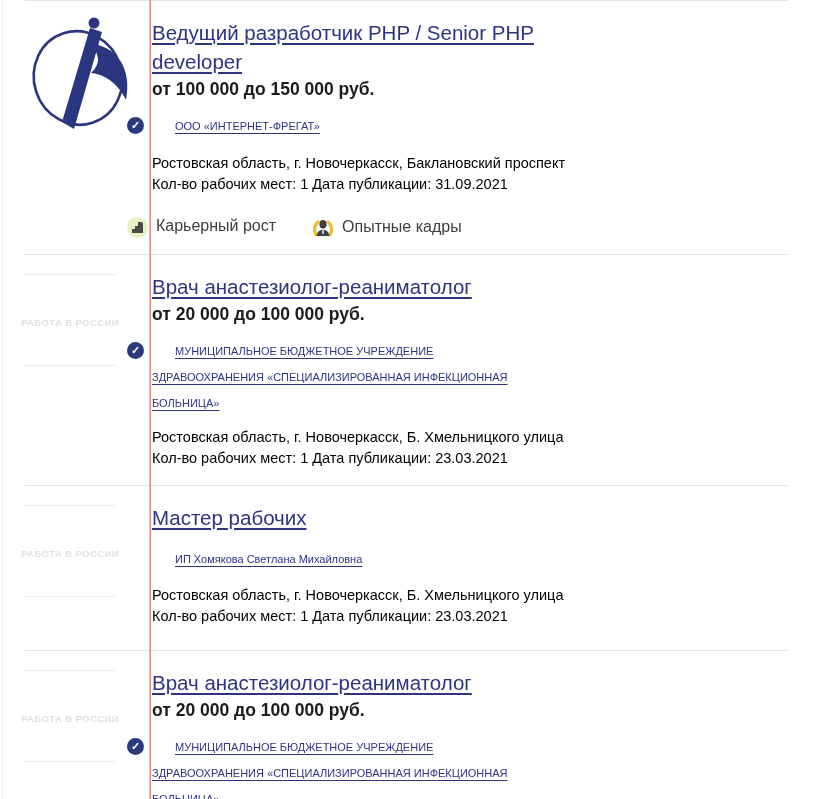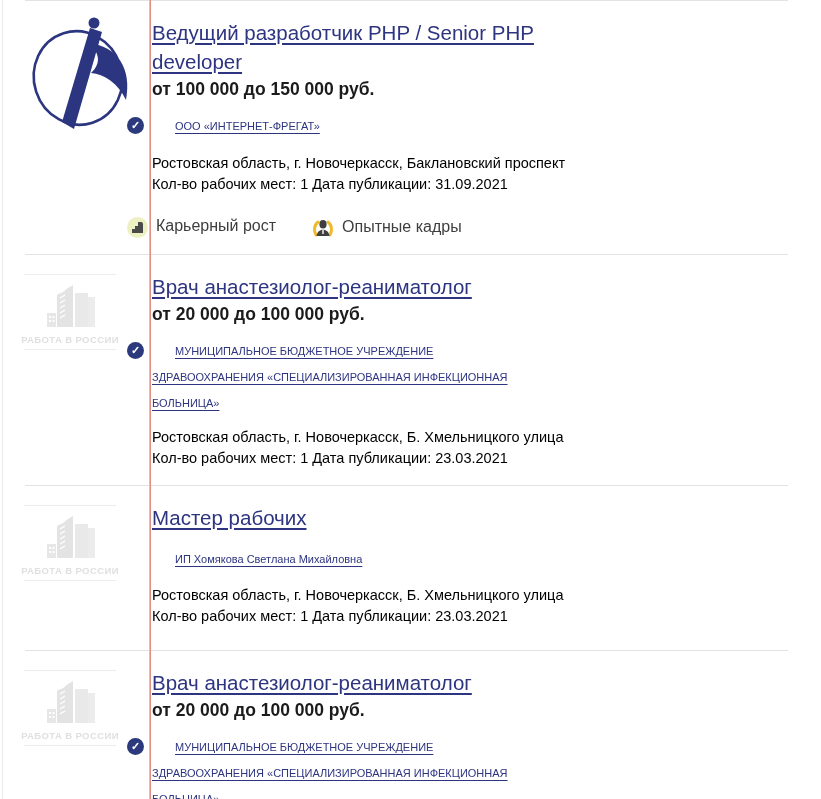--- a/index.html
+++ b/index.html
@@ -17,23 +17,23 @@
 
   .vacancy-list { position:relative; width:100%; }
 
   .card { position:relative; padding:18px 33px 16px 152px; }
   .card::before { content:""; position:absolute; top:0; left:25px; right:33px;
                   height:1px; background:#e3e3e3; }
 
   
   .logo-box { position:absolute; }
   .logo-fregat { left:28px; top:15px; width:112px; height:118px; }
-  .logo-placeholder { left:24px; top:20px; width:92px; height:76px;
+  .logo-placeholder { left:24px; top:20px; width:92px; height:92px;
                       border-top:1px solid #ececec; border-bottom:1px solid #ececec;
-                      display:flex; flex-direction:column; align-items:center;
+                      display:flex; align-items:center;
                       justify-content:center; }
   .logo-placeholder .caption { font-size:9.5px; font-weight:700; color:#e0e0e0;
                                letter-spacing:.4px; white-space:nowrap; margin-top:5px; }
 
   
   .title-row { display:flex; justify-content:space-between; align-items:flex-start;flex-direction:column; }
   .vacancy-title { font-size:20.5px; line-height:29px; color:#2d3480;
                    text-decoration:underline; text-underline-offset:3px;
                    font-weight:400; display:inline-block; }
   .w420 { max-width:420px; }

